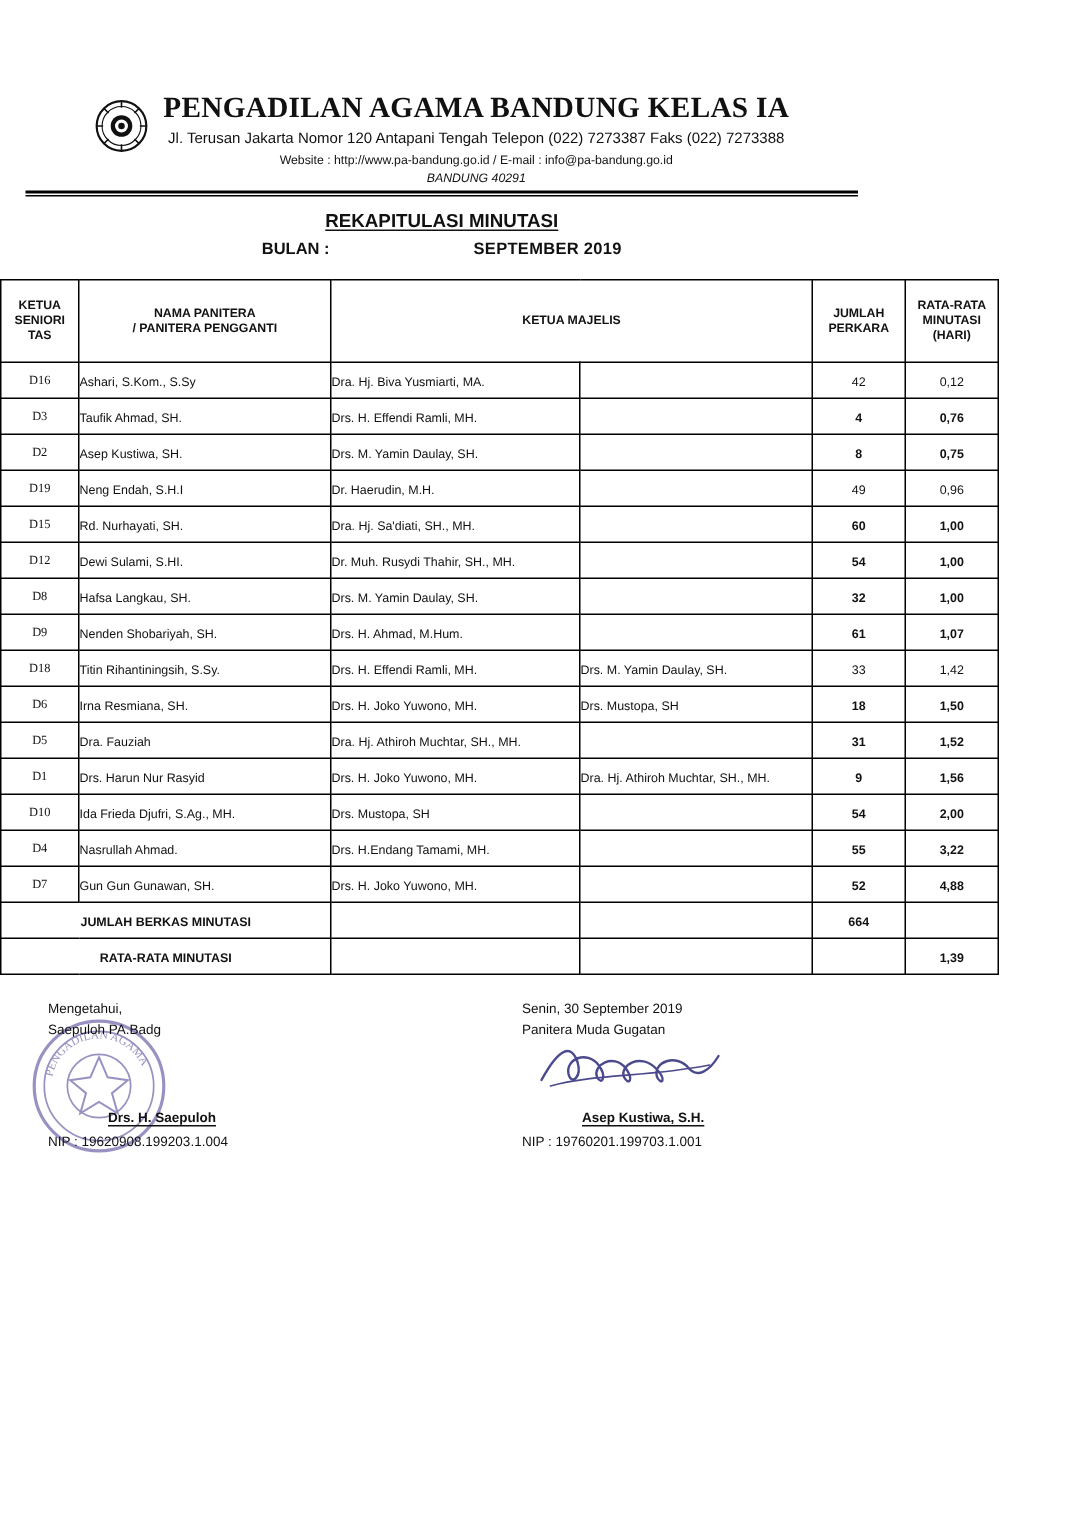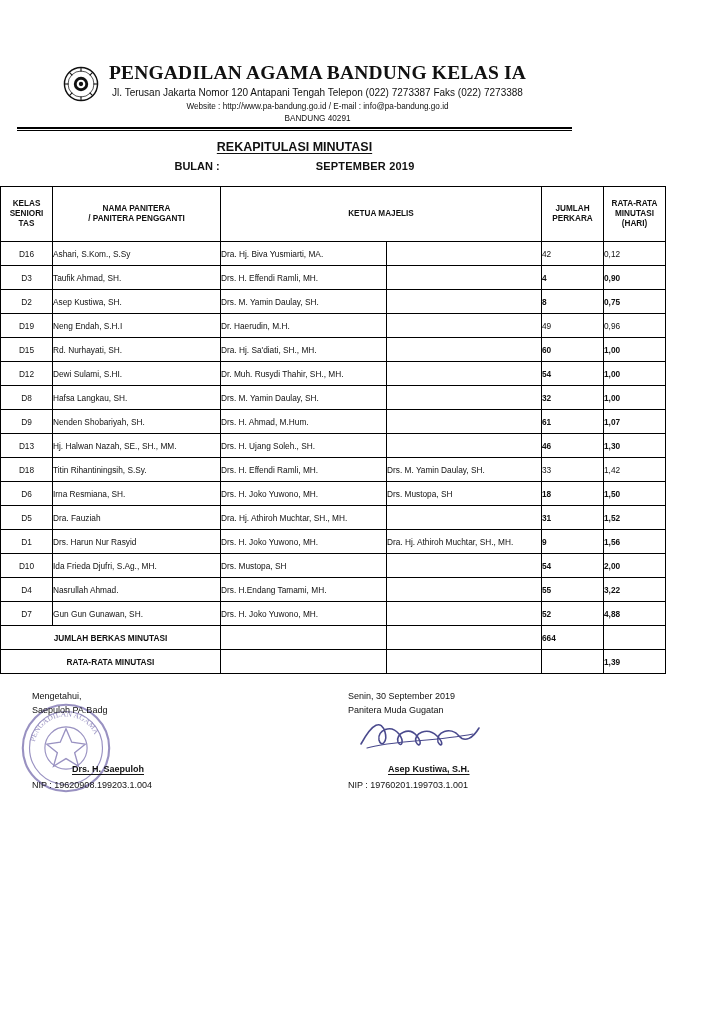--- a/index.html
+++ b/index.html
@@ -57,20 +57,21 @@
   }
   .org-web {
     font-size: 8.2px;
     line-height: 1.45;
     white-space: nowrap;
   }
   .org-city {
     font-size: 8.2px;
     line-height: 1.45;
     white-space: nowrap;
+    font-style: italic;
   }
   .rule-wrap {
     width: 555px;
     margin: 2px auto 0 auto;
   }
   .rule-thick {
     border-top: 2.2px solid #000;
   }
   .rule-thin {
     border-top: 0.8px solid #000;
@@ -127,27 +128,28 @@
   .c-km2    { width: 155px; }
   .c-jml    { width: 62px; }
   .c-rata   { width: 62px; }
 
   table.main tbody td {
     height: 23px;
   }
   .td-kode {
     text-align: center;
     font-size: 8.3px;
+    font-family: Liberation Serif, serif;
   }
   .td-text {
     padding-left: 6px;
     font-size: 8.3px;
   }
   .td-num {
-    text-align: left;
+    text-align: center;
     font-size: 8.3px;
   }
   .td-num.bold {
     font-weight: bold;
   }
   .sum-label {
     text-align: center;
     font-weight: bold;
     font-size: 9px;
   }
@@ -252,21 +254,21 @@
       <col class="c-kode">
         <col class="c-nama">
         <col class="c-km1">
         <col class="c-km2">
         <col class="c-jml">
         <col class="c-rata">
     </colgroup>
     <thead>
       <tr>
         <th>
-          <div>KELAS</div>
+          <div>KETUA</div>
           <div>SENIORI</div>
           <div>TAS</div>
         </th>
         <th>
           <div>NAMA PANITERA</div>
           <div>/ PANITERA PENGGANTI</div>
         </th>
         <th colspan="2">KETUA MAJELIS</th>
         <th>
           <div>JUMLAH</div>
@@ -289,21 +291,21 @@
         <td class="td-num">42</td>
         <td class="td-num">0,12</td>
       </tr>
 
       <tr>
         <td class="td-kode">D3</td>
         <td class="td-text">Taufik Ahmad, SH.</td>
         <td class="td-text">Drs. H. Effendi Ramli, MH.</td>
         <td class="td-text"></td>
         <td class="td-num bold">4</td>
-        <td class="td-num bold">0,90</td>
+        <td class="td-num bold">0,76</td>
       </tr>
 
       <tr>
         <td class="td-kode">D2</td>
         <td class="td-text">Asep Kustiwa, SH.</td>
         <td class="td-text">Drs. M. Yamin Daulay, SH.</td>
         <td class="td-text"></td>
         <td class="td-num bold">8</td>
         <td class="td-num bold">0,75</td>
       </tr>
@@ -347,28 +349,20 @@
 
       <tr>
         <td class="td-kode">D9</td>
         <td class="td-text">Nenden Shobariyah, SH.</td>
         <td class="td-text">Drs. H. Ahmad, M.Hum.</td>
         <td class="td-text"></td>
         <td class="td-num bold">61</td>
         <td class="td-num bold">1,07</td>
       </tr>
 
-      <tr>
-        <td class="td-kode">D13</td>
-        <td class="td-text">Hj. Halwan Nazah, SE., SH., MM.</td>
-        <td class="td-text">Drs. H. Ujang Soleh., SH.</td>
-        <td class="td-text"></td>
-        <td class="td-num bold">46</td>
-        <td class="td-num bold">1,30</td>
-      </tr>
 
       <tr>
         <td class="td-kode">D18</td>
         <td class="td-text">Titin Rihantiningsih, S.Sy.</td>
         <td class="td-text">Drs. H. Effendi Ramli, MH.</td>
         <td class="td-text">Drs. M. Yamin Daulay, SH.</td>
         <td class="td-num">33</td>
         <td class="td-num">1,42</td>
       </tr>
 

